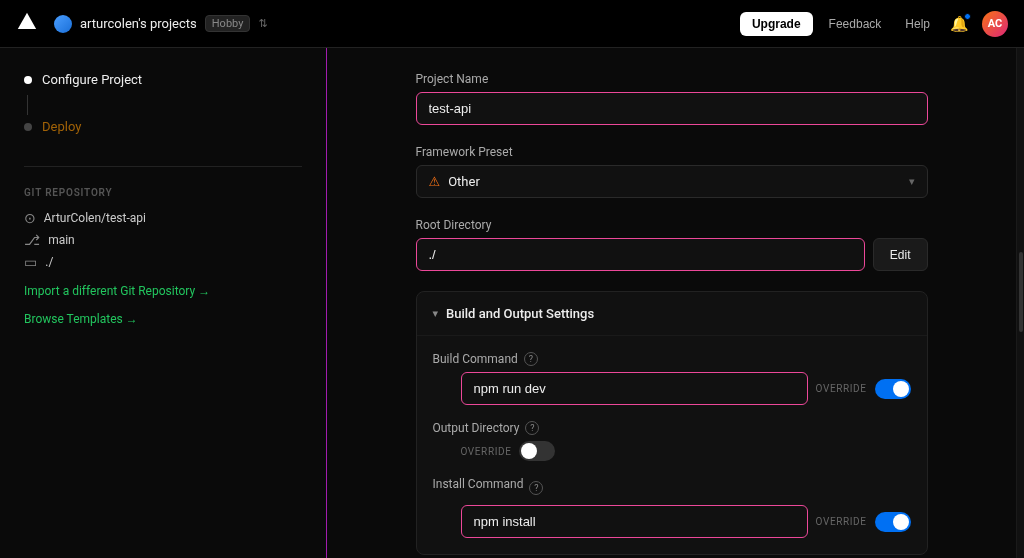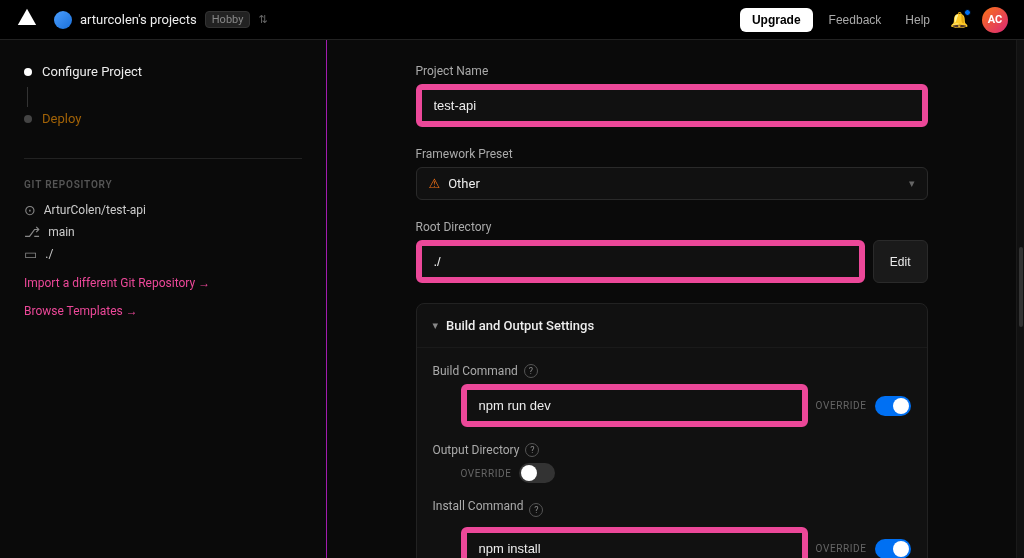--- a/index.html
+++ b/index.html
@@ -13,21 +13,21 @@
       overflow: hidden;
       display: flex;
       flex-direction: column;
     }
 
     
     .topnav {
       display: flex;
       align-items: center;
       padding: 0 16px;
-      height: 40px;
+      height: 48px;
       background: #000;
       border-bottom: 1px solid #222;
       flex-shrink: 0;
     }
     .topnav-brand {
       display: flex;
       align-items: center;
       gap: 8px;
       color: #ededed;
       font-size: 13px;
@@ -163,21 +163,21 @@
       font-size: 12px;
       color: #ccc;
     }
     .repo-icon { color: #888; font-size: 14px; }
 
     .sidebar-link {
       display: flex;
       align-items: center;
       gap: 6px;
       font-size: 12px;
-      color: #ec4899;
+      color: #22c55e;
       margin-top: 14px;
       cursor: pointer;
       text-decoration: none;
     }
 
     
     .content {
       flex: 1;
       overflow-y: auto;
       padding: 24px 0;
@@ -199,21 +199,21 @@
     }
     .form-label {
       font-size: 12px;
       color: #aaa;
       margin-bottom: 6px;
       display: block;
     }
     .form-input {
       width: 100%;
       background: #111;
-      border: 6px solid #ec4899;
+      border: 1px solid #ec4899;
       border-radius: 6px;
       color: #ededed;
       font-size: 13px;
       padding: 8px 12px;
       outline: none;
       transition: border-color 0.15s;
     }
     .form-input::placeholder { color: #444; }
     .select-display {
       width: 100%;

